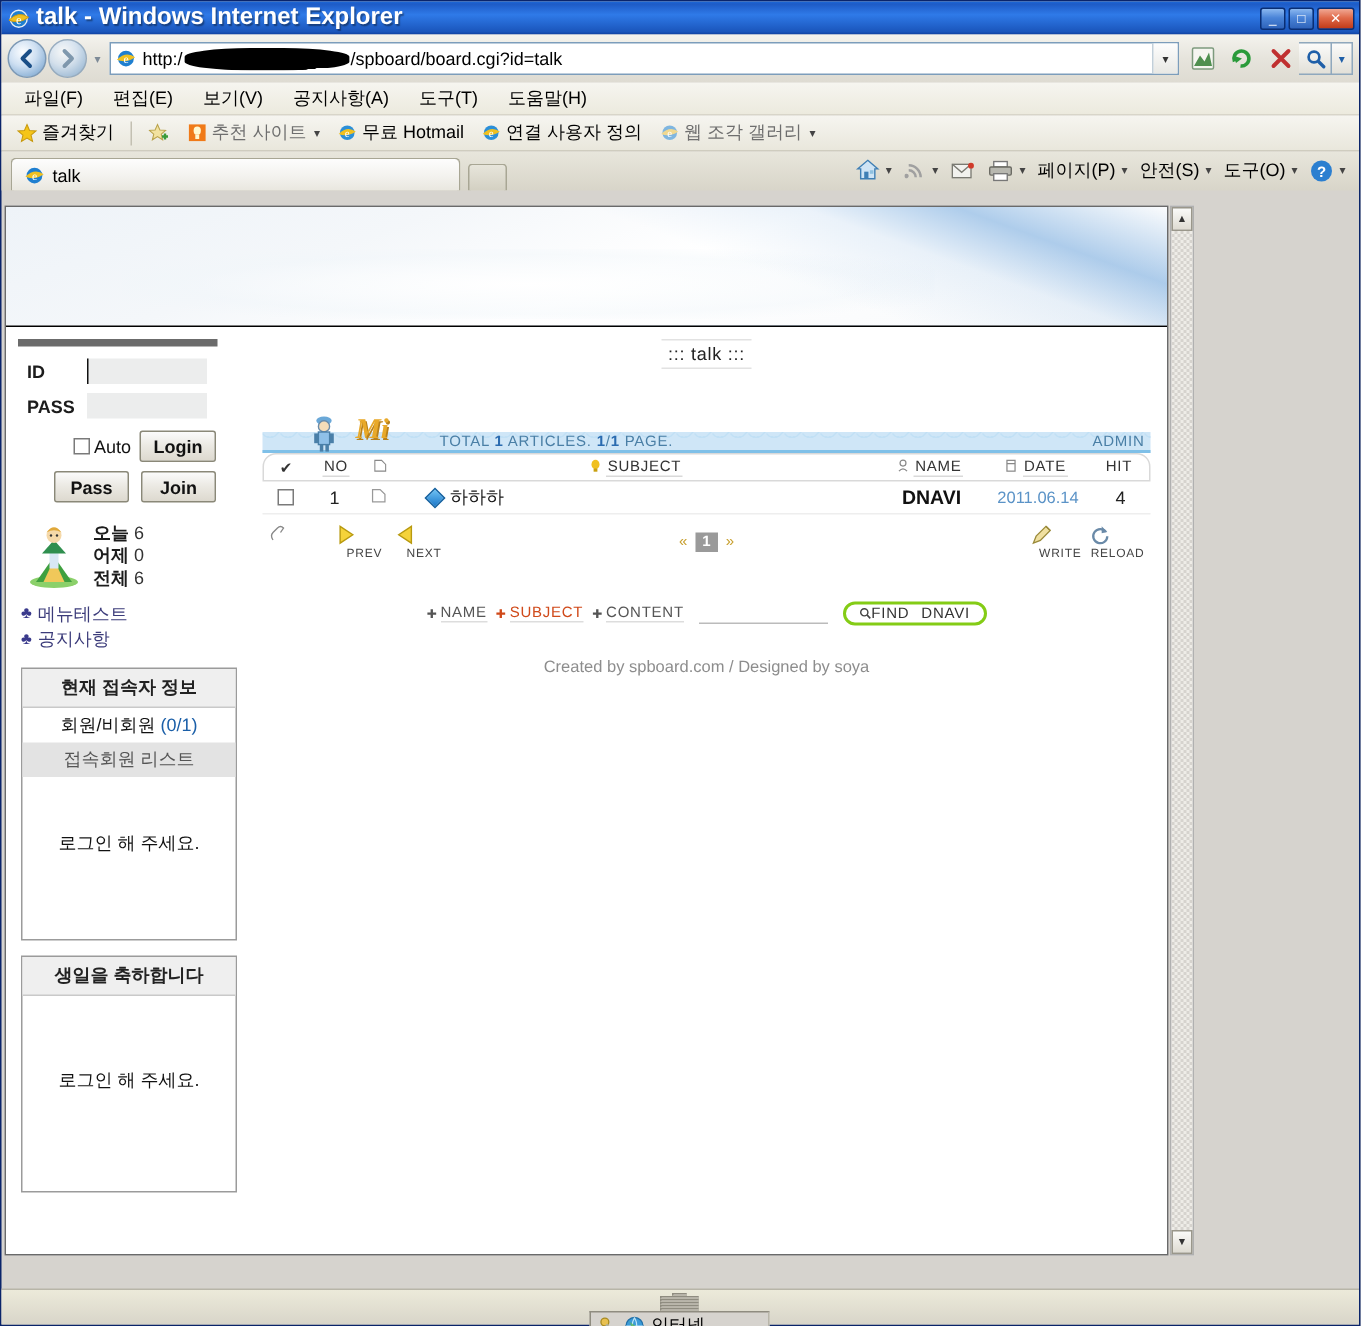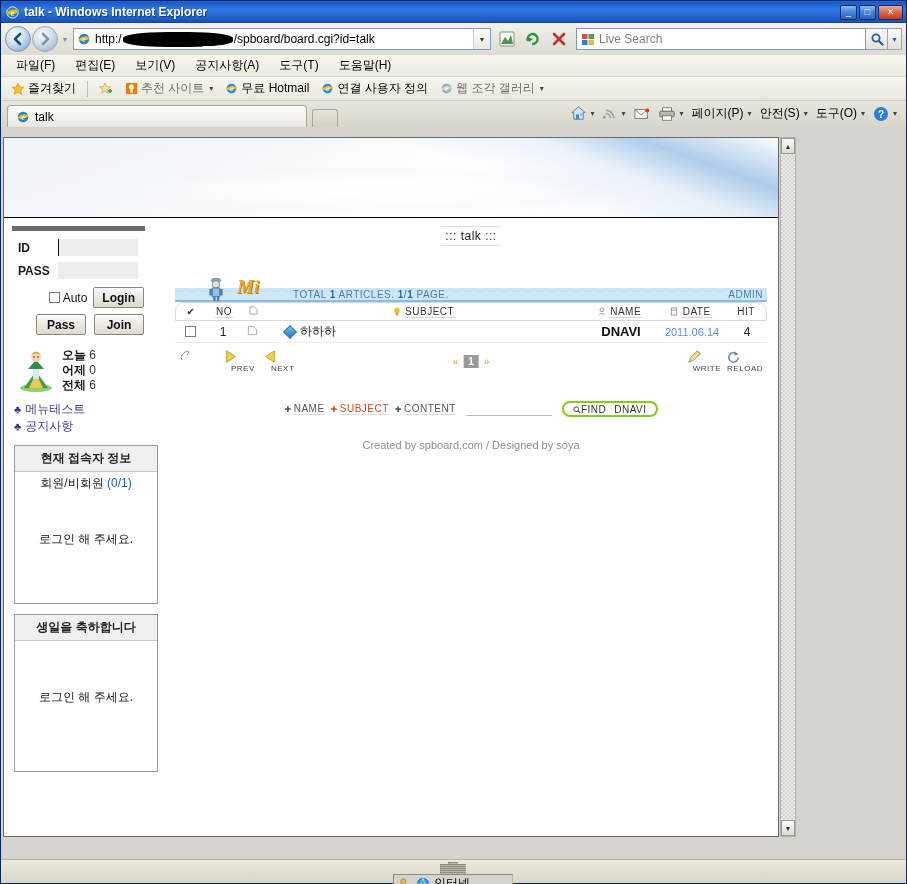--- a/index.html
+++ b/index.html
@@ -26,21 +26,21 @@
     background: linear-gradient(180deg,#1b68d8 0%,#1e5bc6 8%,#2f7ae8 40%,#1a55bb 92%,#0d3f9e 100%);
     display: flex; align-items: center;
     padding: 0 2px 0 3px;
     color: #fff;
   }
   #titlebar .tb-icon {
     width: 16px; height: 16px; margin-right: 4px;
     display: flex; align-items: center; justify-content: center;
   }
   #titlebar .tb-text {
-    font-size: 12px; font-weight: bold;
+    font-size: 16px; font-weight: bold;
     text-shadow: 1px 1px 1px rgba(0,0,0,.4);
     flex: 1; white-space: nowrap; overflow: hidden;
   }
   .winbtns { display: flex; gap: 2px; padding-right: 1px; }
   .winbtn {
     width: 17px; height: 15px;
     background: linear-gradient(180deg,#8bb8f0 0%,#4a84d8 45%,#2e63ba 100%);
     border: 1px solid #0a2e73;
     border-radius: 2px;
     position: relative;
@@ -425,31 +425,20 @@
         <path d="M5 12 A5 5 0 1 1 9 15" fill="none" stroke="#2a9a3a" stroke-width="2.4"></path>
         <path d="M4 8 L6 13 L10 10Z" fill="#2a9a3a"></path>
       </svg>
     </span>
     <span class="tbtn">
       <svg width="20" height="20" viewBox="0 0 20 20">
         <path d="M5 5 L15 15 M15 5 L5 15" stroke="#c03030" stroke-width="2.6" stroke-linecap="round"></path>
       </svg>
     </span>
 
-    <div id="searchbox">
-      <span class="sicon">
-        <svg width="14" height="14" viewBox="0 0 14 14">
-          <rect x="1" y="2" width="5.5" height="5" fill="#e04a3a"></rect>
-          <rect x="7.5" y="2" width="5.5" height="5" fill="#4aa24a"></rect>
-          <rect x="1" y="8" width="5.5" height="5" fill="#2b7fd0"></rect>
-          <rect x="7.5" y="8" width="5.5" height="5" fill="#f0bc20"></rect>
-        </svg>
-      </span>
-      <span class="splace">Live Search</span>
-    </div>
     <span class="sgo">
       <svg width="14" height="14" viewBox="0 0 14 14">
         <circle cx="6" cy="6" r="3.6" fill="none" stroke="#1f5fa8" stroke-width="1.8"></circle>
         <path d="M9 9 L12.5 12.5" stroke="#1f5fa8" stroke-width="2.2" stroke-linecap="round"></path>
       </svg>
     </span>
     <span class="sgo arrow" style="font-size:8px;color:#1f5fa8;">▾</span>
   </div>
 
   <div id="menubar">
@@ -637,20 +626,21 @@
           <div class="menulink">
             <span class="clubglyph">♣</span>
             <span>공지사항</span>
           </div>
 
           <div class="sidebox">
             <div class="sb-title">현재 접속자 정보</div>
             <div class="sb-sub">
               <span>회원/비회원 </span><span class="cnt">(0/1)</span>
             </div>
+            <div class="sb-bar">접속회원 리스트</div>
             <div class="sb-body">로그인 해 주세요.</div>
           </div>
 
           <div class="sidebox">
             <div class="sb-title">생일을 축하합니다</div>
             <div class="sb-body2">로그인 해 주세요.</div>
           </div>
         </div>
 
         <div id="maincol">

